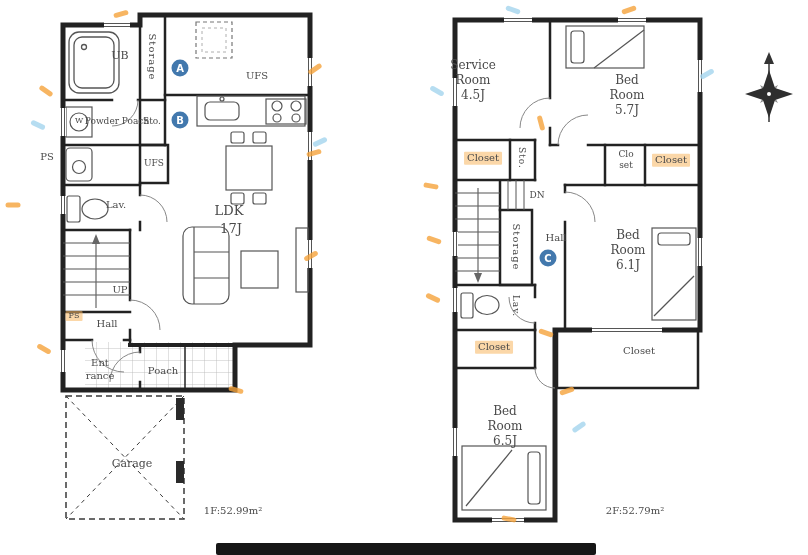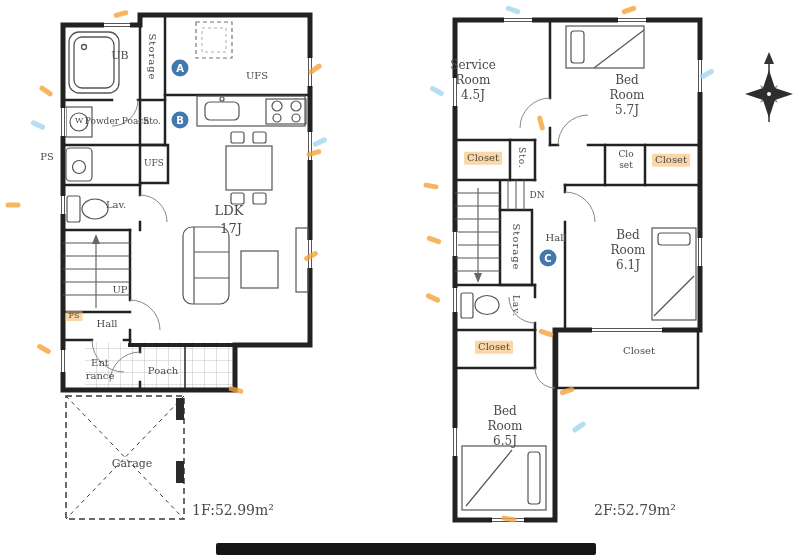--- a/index.html
+++ b/index.html
@@ -1,21 +1,21 @@
 <!DOCTYPE html>
 <html><head>
 <meta charset="utf-8">
 <style>
   html,body{margin:0;padding:0;background:#fff;}
   .canvas{position:relative;width:808px;height:555px;background:#fff;overflow:hidden;
           font-family:"DejaVu Serif",serif;}
   .plan-svg{position:absolute;left:0;top:0;}
   .lbl{position:absolute;transform:translate(-50%,-50%);color:#4a4a4a;text-align:center;
        white-space:nowrap;line-height:1.25;}
-  .s15{font-size:13px}.s14{font-size:14px}.s13{font-size:13px}.s12{font-size:12px}
+  .s15{font-size:13px}.s14{font-size:10px}.s13{font-size:13px}.s12{font-size:12px}
   .s11{font-size:11px}.s10{font-size:10px}.s9{font-size:9px}.s8{font-size:8px}
   .vert{writing-mode:vertical-rl;text-orientation:mixed;letter-spacing:1px;}
   .tint{background:rgba(247,183,96,.55);padding:0 3px;border-radius:1px;}
   .marker{position:absolute;transform:translate(-50%,-50%);width:17px;height:17px;border-radius:50%;
           background:#4278ad;color:#fff;font-family:"DejaVu Sans",sans-serif;font-size:10px;
           font-weight:bold;display:flex;align-items:center;justify-content:center;}
   .mark{position:absolute;width:15px;height:5px;border-radius:2.5px;opacity:.8;}
   .mark.o{background:#f5a33b}
   .mark.b{background:#a4d4ee}
   .caption-bar{position:absolute;left:216px;top:543px;width:380px;height:12px;

